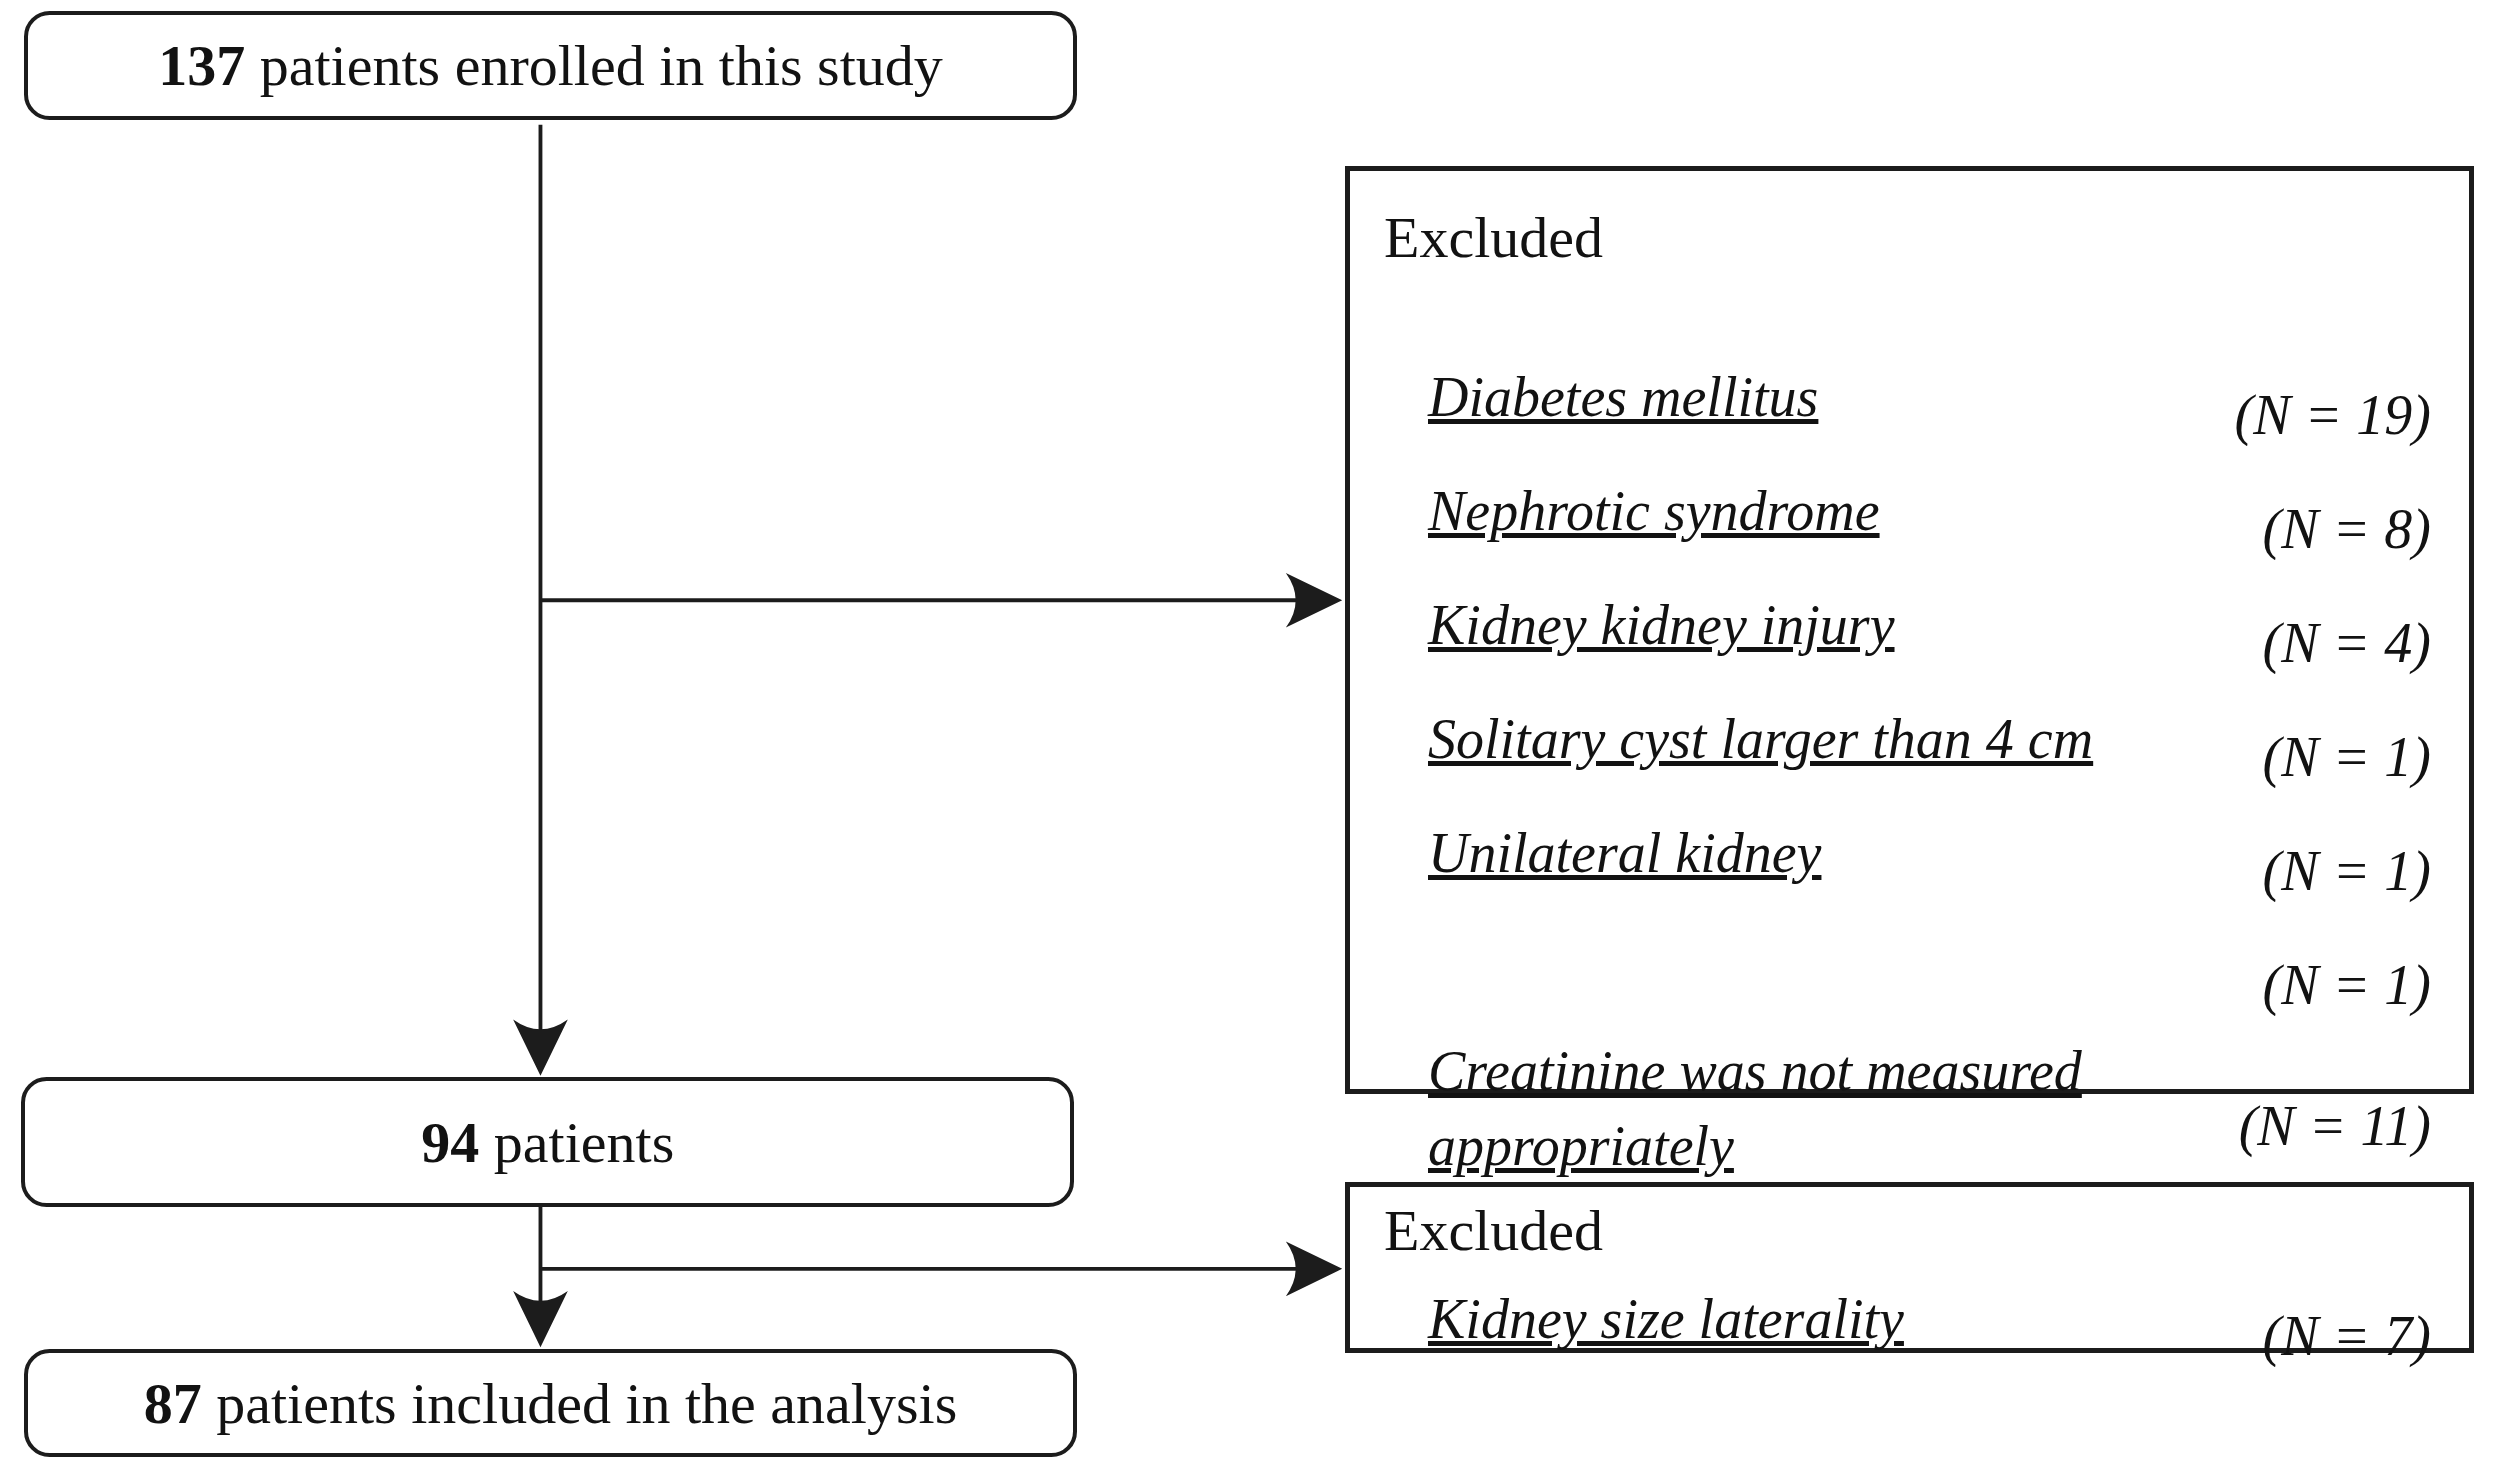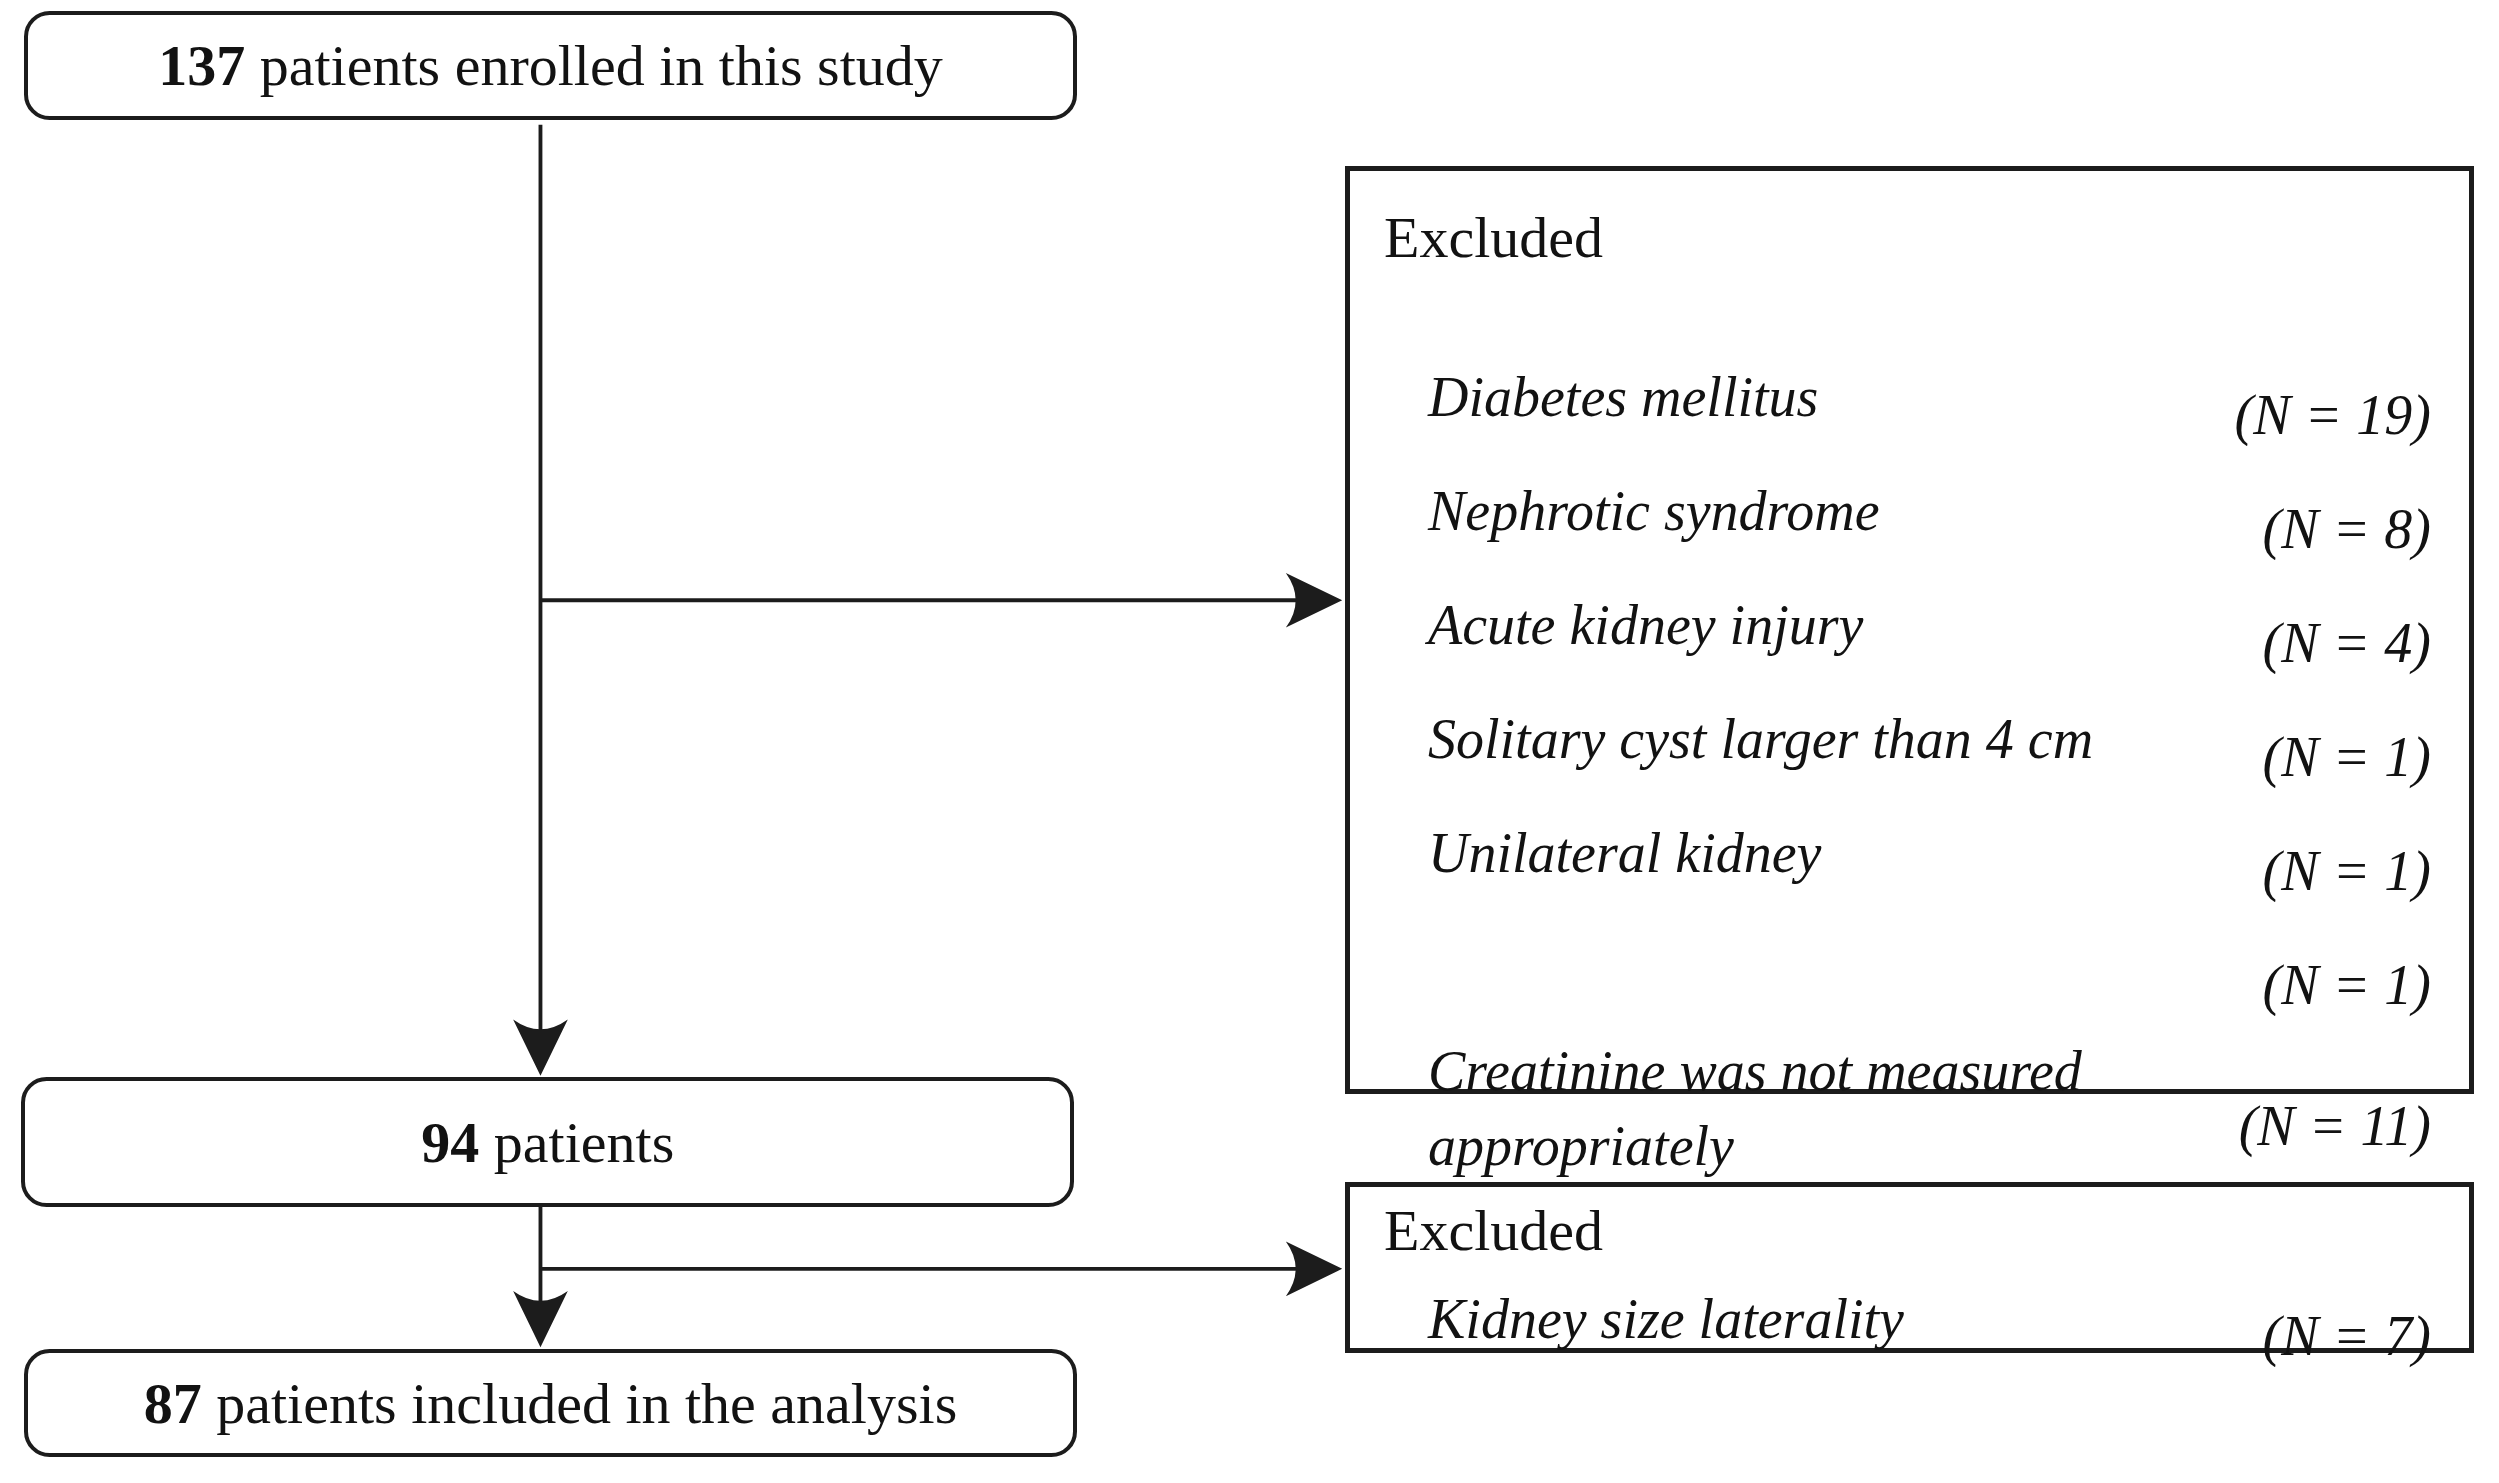--- a/index.html
+++ b/index.html
@@ -41,20 +41,21 @@
   .excl-list { margin-left: 44px; }
   .excl-row {
     display: flex;
     align-items: center;
     margin-bottom: 17px;
   }
   .reason {
     font-style: italic;
     line-height: 1.35;
     max-width: 905px;
+    text-decoration: underline;
   }
   .nval {
     font-style: italic;
     margin-left: auto;
     white-space: nowrap;
     padding-left: 25.6px;
     margin-top: 33px;
   }
   #excl1 { left: 1345px; top: 166px; width: 1129px; height: 928px; padding: 29px 38px 24px 34px; }
   #excl1 .excl-title { margin-bottom: 73px; }
@@ -98,21 +99,21 @@
   <div class="excl-list">
     <div class="excl-row">
       <span class="reason">Diabetes mellitus</span>
       <span class="nval">(N = 19)</span>
     </div>
     <div class="excl-row">
       <span class="reason">Nephrotic syndrome</span>
       <span class="nval">(N = 8)</span>
     </div>
     <div class="excl-row">
-      <span class="reason">Acute kidney injury</span>
+      <span class="reason">Kidney kidney injury</span>
       <span class="nval">(N = 4)</span>
     </div>
     <div class="excl-row">
       <span class="reason">Solitary cyst larger than 4 cm</span>
       <span class="nval">(N = 1)</span>
     </div>
     <div class="excl-row">
       <span class="reason">Unilateral kidney</span>
       <span class="nval">(N = 1)</span>
     </div>

